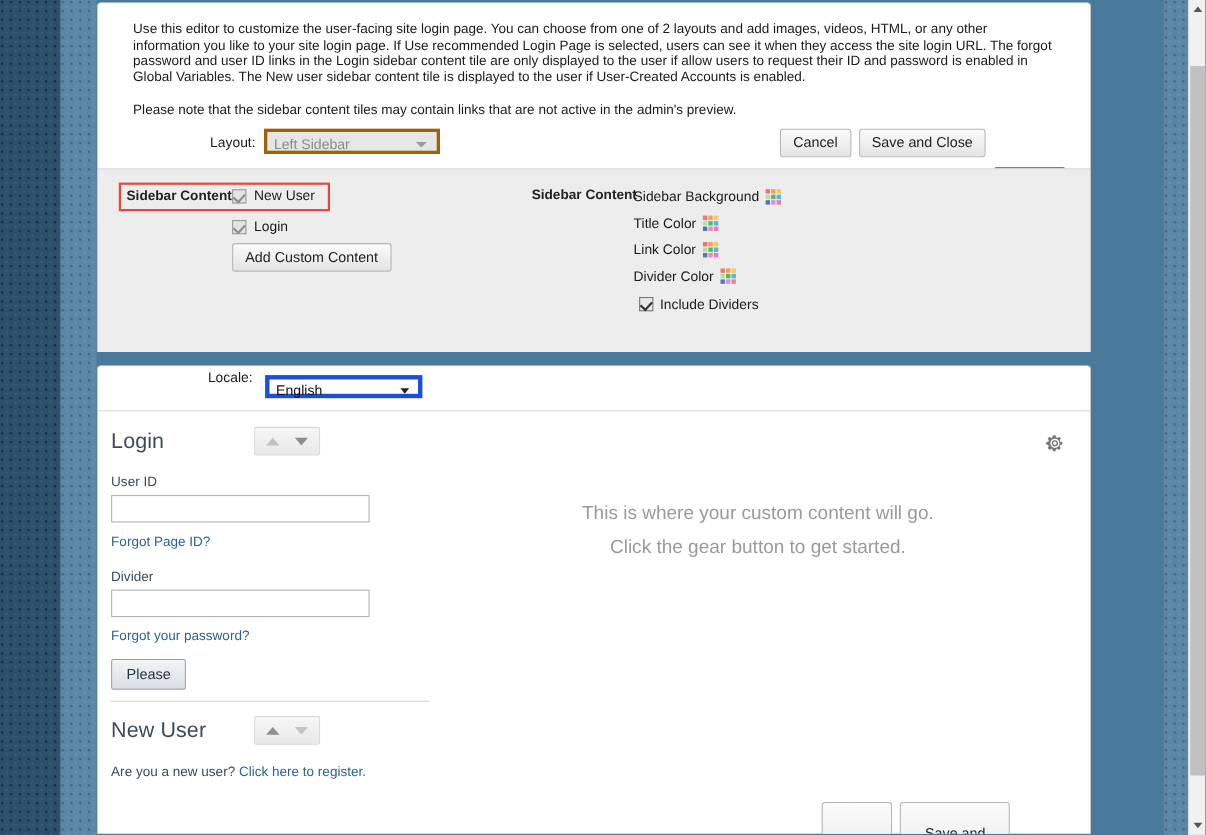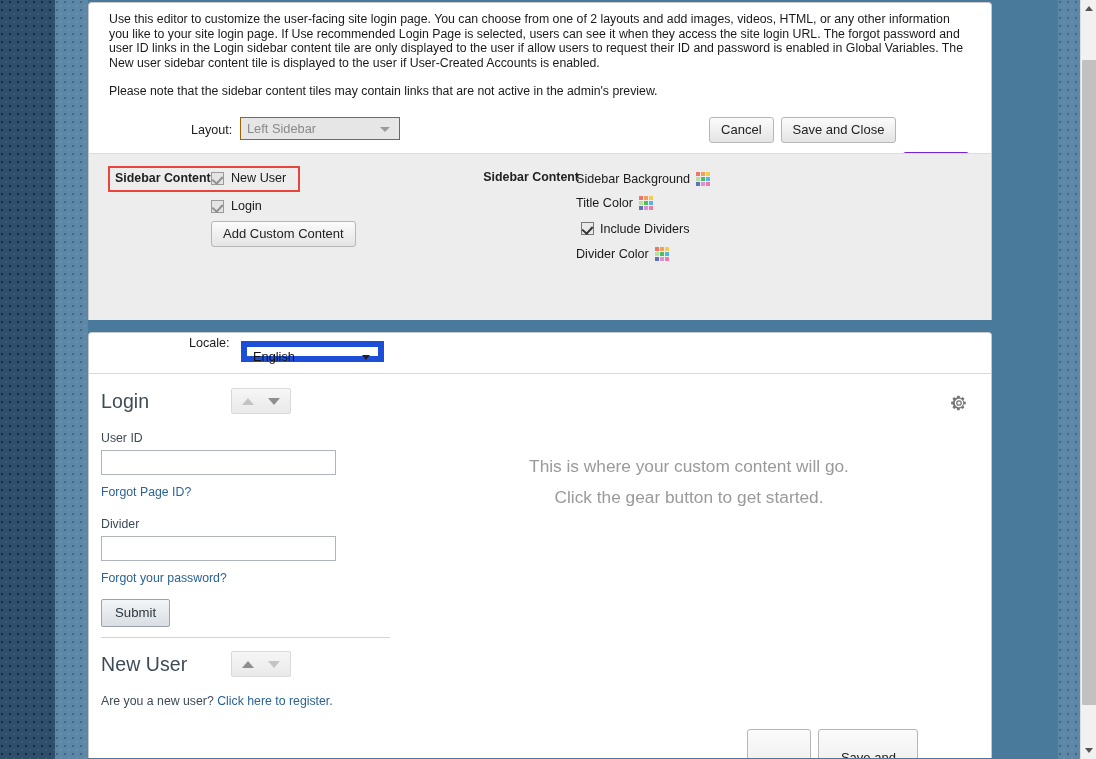--- a/index.html
+++ b/index.html
@@ -111,42 +111,42 @@
     overflow: hidden;
   }
 
   
   .intro {
     margin: 9px 16px 0 16px;
     color: #1a1a1a;
     font-size: 12.3px;
     line-height: 14.6px;
   }
-  .intro p { margin: 4px; }
+  .intro p { margin: 16px; }
   .intro p.second { margin-top: 14px; }
 
   
   .layout-row {
     position: absolute;
     left: 0; top: 112px;
     width: 902px;
     height: 34px;
   }
   .layout-label {
     position: absolute;
     left: 102px; top: 8px;
     font-size: 12.6px;
     color: #1a1a1a;
   }
   .select-disabled {
     position: absolute;
     left: 151px; top: 2px;
     width: 160px; height: 23px;
     background: #e6e6e6;
-    border: 1px solid #a16207;
+    border: 3px solid #a16207;
     box-sizing: border-box;
     font-size: 12.8px;
     color: #8a8a8a;
     line-height: 21px;
     padding-left: 6px;
   }
   .select-disabled .caret {
     position: absolute;
     right: 9px; top: 9px;
     width: 0; height: 0;
@@ -295,21 +295,21 @@
     position: absolute;
     left: 100px; top: 3px;
     font-size: 12.6px;
     color: #1a1a1a;
   }
   .locale-select {
     position: absolute;
     left: 152px; top: 8px;
     width: 143px; height: 21px;
     background: #fff;
-    border: 6px solid #1d4ed8;
+    border: 4px solid #1d4ed8;
     box-sizing: border-box;
     font-size: 12.8px;
     color: #111;
     line-height: 19px;
     padding-left: 6px;
     cursor: pointer;
   }
   .locale-select .caret {
     position: absolute;
     right: 8px; top: 8px;
@@ -492,43 +492,57 @@
             <span style="background:#b8e09a"></span>
               <span style="background:#4dbd5f"></span>
               <span style="background:#55b4e8"></span>
             <span style="background:#5b73b8"></span>
               <span style="background:#d98fd9"></span>
               <span style="background:#f07aa8"></span>
           </span>
         </div>
 
 
-
-        <div class="opt-row divider-cb">
-          <span class="cb-wrap">
-            <span class="checkbox checked dark"></span>
+        <div class="opt-row">
+          <span class="opt-label">Link Color</span>
+          <span class="swatch">
+            <span style="background:#f0756a"></span>
+              <span style="background:#f0a05a"></span>
+              <span style="background:#f2cd4d"></span>
+            <span style="background:#b8e09a"></span>
+              <span style="background:#4dbd5f"></span>
+              <span style="background:#55b4e8"></span>
+            <span style="background:#5b73b8"></span>
+              <span style="background:#d98fd9"></span>
+              <span style="background:#f07aa8"></span>
           </span>
-          <span class="opt-label">Include Dividers</span>
         </div>
 
         <div class="opt-row">
           <span class="opt-label">Divider Color</span>
           <span class="swatch">
             <span style="background:#f0756a"></span>
               <span style="background:#f0a05a"></span>
               <span style="background:#f2cd4d"></span>
             <span style="background:#b8e09a"></span>
               <span style="background:#4dbd5f"></span>
               <span style="background:#55b4e8"></span>
             <span style="background:#5b73b8"></span>
               <span style="background:#d98fd9"></span>
               <span style="background:#f07aa8"></span>
           </span>
         </div>
 
+        <div class="opt-row divider-cb">
+          <span class="cb-wrap">
+            <span class="checkbox checked dark"></span>
+          </span>
+          <span class="opt-label">Include Dividers</span>
+        </div>
+
       </div>
     </div>
   </div>
 
   <div class="panel" id="panel-bottom">
 
     <div class="locale-bar">
       <div class="locale-label">Locale:</div>
       <div class="locale-select">
         <span>English</span>
@@ -548,21 +562,21 @@
     </div>
 
     <div class="field-label" style="left:12px; top:98px;">User ID</div>
     <input class="text-input" style="left: 12px; top: 117px;" type="text" placeholder="">
     <a class="link" style="left:12px; top:152px;">Forgot Page ID?</a>
 
     <div class="field-label" style="left:12px; top:184px;">Divider</div>
     <input class="text-input" style="left: 12px; top: 203px;" type="text" placeholder="">
     <a class="link" style="left:12px; top:238px;">Forgot your password?</a>
 
-    <button class="btn-submit" style="left:12px; top:266px;">Submit</button>
+    <button class="btn-submit" style="left:12px; top:266px;">Please</button>
 
     <div class="hr-divider" style="left:12px; top:304px; width:289px;"></div>
 
     <div class="sec-header" style="left:12px; top:318px;">
       <span class="sec-title">New User</span>
       <span class="arrow-box" style="margin-left:44px;">
         <span class="tri-up"></span>
         <span class="tri-down dim"></span>
       </span>
     </div>

